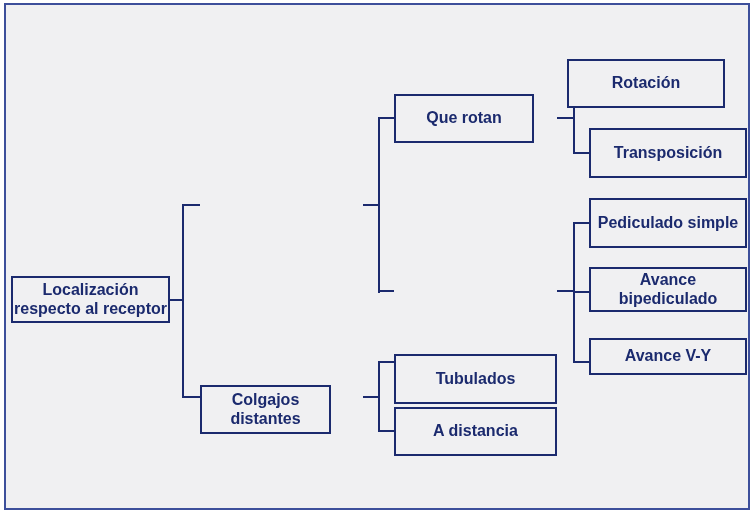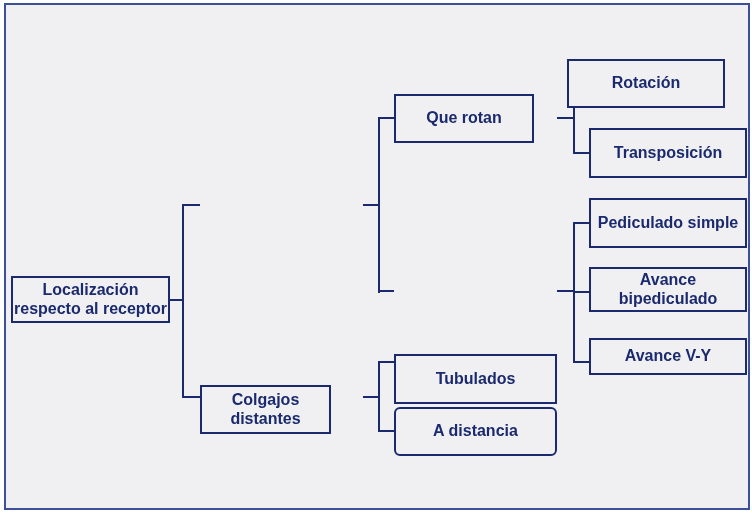--- a/index.html
+++ b/index.html
@@ -41,21 +41,21 @@
   .hline { position: absolute; height: 2px; background: var(--ink); }
   .vline { position: absolute; width: 2px; background: var(--ink); }
 
   
   .n-root          { left: 11px;  top: 276px; width: 159px; height: 47px; }
   .n-locales       { left: 200px; top: 182px; width: 163px; height: 47px; }
   .n-distantes     { left: 200px; top: 372px; width: 131px; height: 49px; margin-top: 13px; }
   .n-querotan      { left: 394px; top: 94px;  width: 140px; height: 49px; }
   .n-deavance      { left: 394px; top: 267px; width: 163px; height: 48px; }
   .n-tubulados     { left: 394px; top: 337px; width: 163px; height: 50px; margin-top: 17px; }
-  .n-adistancia    { left: 394px; top: 407px; width: 163px; height: 49px; border-radius: 6px; }
+  .n-adistancia    { left: 394px; top: 407px; width: 163px; height: 49px; }
   .n-rotacion      { left: 567px; top: 59px;  width: 158px; height: 49px; }
   .n-transposicion { left: 589px; top: 128px; width: 158px; height: 50px; }
   .n-pediculado    { left: 589px; top: 198px; width: 158px; height: 50px; }
   .n-bipediculado  { left: 589px; top: 267px; width: 158px; height: 45px; }
   .n-avancevy      { left: 589px; top: 338px; width: 158px; height: 37px; }
 </style>
 </head>
 <body>
 
 <div class="canvas">

